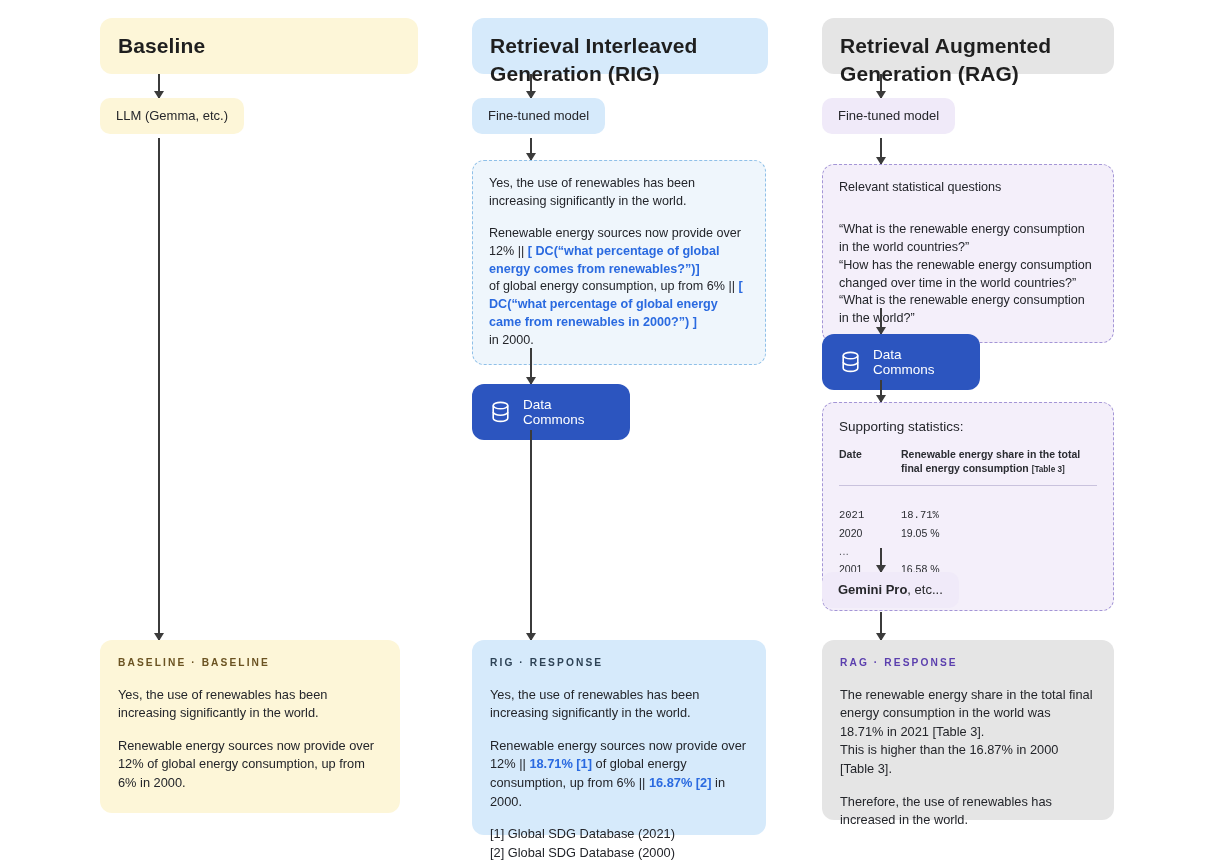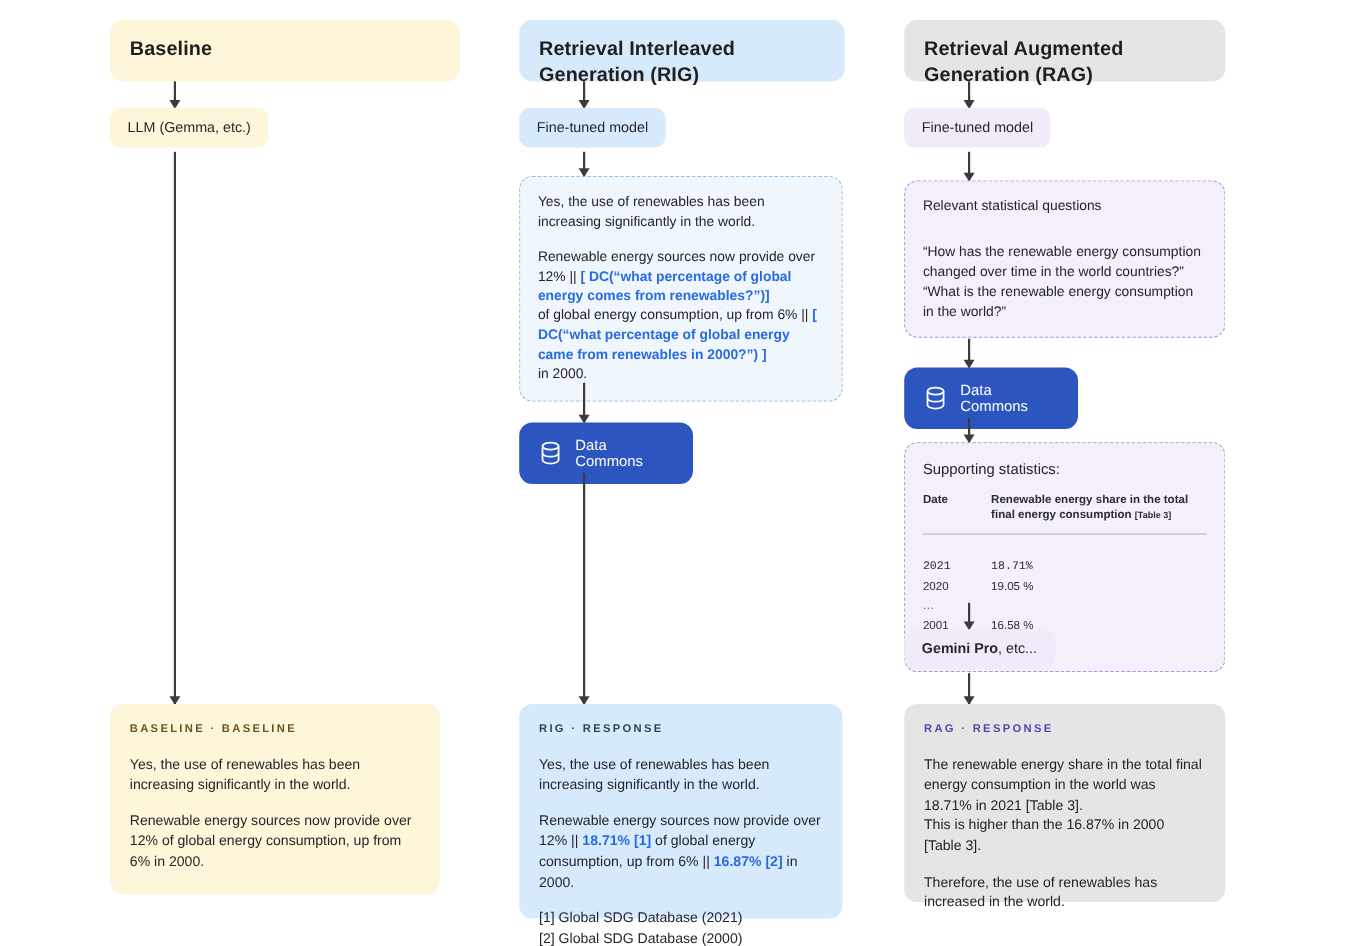--- a/index.html
+++ b/index.html
@@ -22,21 +22,21 @@
   #col-rig      { left: 472px; width: 296px; }
   #col-rag      { left: 822px; width: 292px; }
 
   
   .hdr {
     position: absolute;
     top: 18px;
     left: 0;
     border-radius: 12px;
     padding: 14px 18px 16px 18px;
-    font-size: 18px;
+    font-size: 21px;
     font-weight: bold;
     line-height: 1.35;
     color: #1f1f1f;
     letter-spacing: .1px;
   }
   #col-baseline .hdr { width: 318px; }
   #col-rig .hdr      { width: 296px; }
   #col-rag .hdr      { width: 292px; }
 
   .pill {
@@ -215,20 +215,21 @@
     <div class="hdr c-purple-bg" style="height:56px;">Retrieval Augmented Generation (RAG)</div>
 
     <div class="arrow" style="left:58px; top:74px; height:24px;"></div>
 
     <div class="pill c-purple-pill" style="top:98px;">Fine-tuned model</div>
 
     <div class="arrow" style="left:58px; top:138px; height:26px;"></div>
 
     <div class="dashbox c-purple-dash" style="top:164px; width:292px;">
       <p class="para" style="margin-bottom:24px;">Relevant statistical questions</p>
+      <div>“What is the renewable energy consumption in the world countries?”</div>
       <div>“How has the renewable energy consumption changed over time in the world countries?”</div>
       <div>“What is the renewable energy consumption in the world?”</div>
     </div>
 
     <div class="arrow" style="left:58px; top:308px; height:26px;"></div>
 
     <div class="dc-badge" style="top:334px;">
       <span>
         <svg width="21" height="22" viewBox="0 0 21 22" fill="none" stroke="#ffffff" stroke-width="1.6">
           <ellipse cx="10.5" cy="4.6" rx="7.3" ry="3.2"></ellipse>

